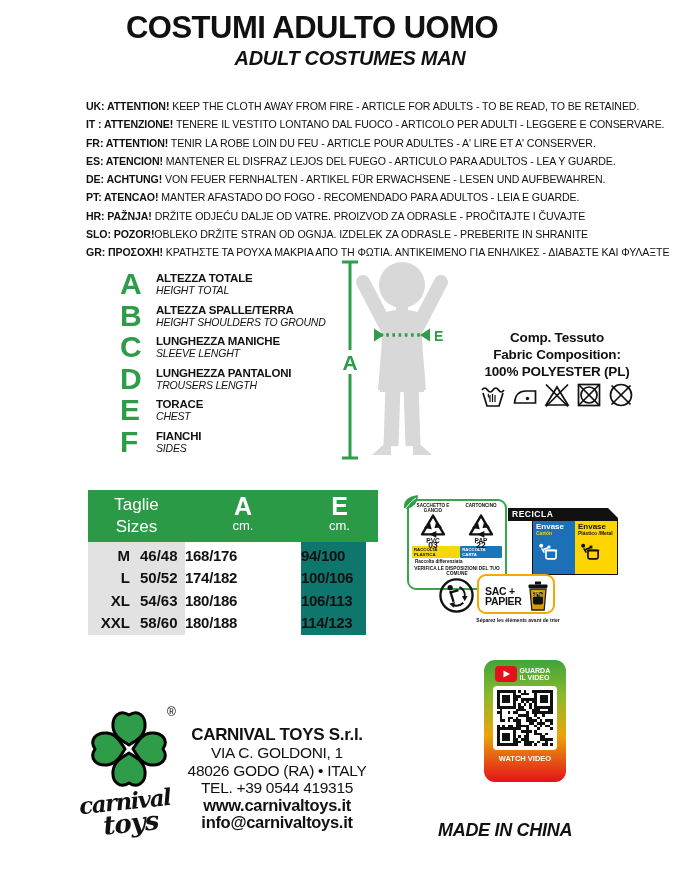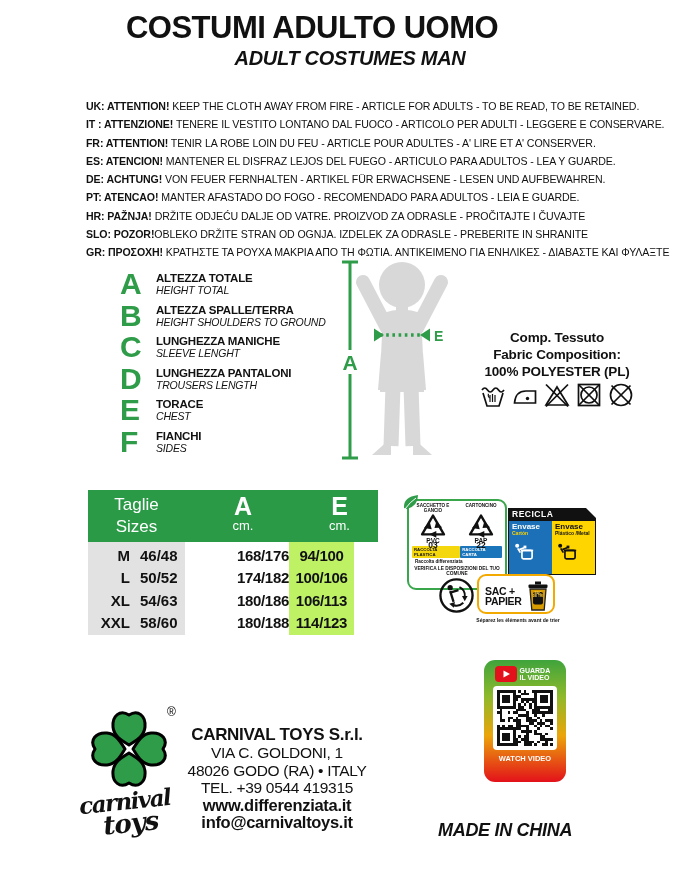--- a/index.html
+++ b/index.html
@@ -34,22 +34,22 @@
   
   .size-table{left:88px;top:490px;width:290px;}
   .st-header{display:flex;background:#2A9A47;color:#fff;height:52px;}
   .st-h1{width:97px;text-align:center;font-size:17px;line-height:22px;padding-top:4px;}
   .st-h2{width:116px;text-align:center;}
   .st-h3{width:77px;text-align:center;}
   .st-letter{font-size:25px;font-weight:800;line-height:26px;padding-top:3px;}
   .st-unit{font-size:13px;line-height:14px;}
   .st-body{display:flex;}
   .st-c1{width:97px;background:#E2E2E2;}
-  .st-c2{width:104px;background:#fff;text-align:right;}
-  .st-c3{width:65px;background:#bef264;text-align:center;}
+  .st-c2{width:116px;background:#fff;text-align:left;}
+  .st-c3{width:65px;background:#0f766e;}
   .st-row{height:22.4px;line-height:22.4px;font-size:15px;font-weight:800;letter-spacing:-.3px;}
   .st-size-row{display:flex;height:22.4px;line-height:22.4px;font-size:15px;font-weight:800;}
   .st-size-label{width:42px;text-align:right;}
   .st-size-val{padding-left:10px;}
   .st-body-wrap{padding-top:3px;background:transparent;}
 
   
   .sort-box{left:407px;top:499px;width:96px;height:87px;border:2.5px solid #3AA64C;
             border-radius:9px;background:#fff;}
   .sort-cols{display:flex;justify-content:space-around;padding-top:2px;}
@@ -61,26 +61,26 @@
   .sort-mat{font-size:6.5px;font-weight:800;margin-top:-1px;}
   .chips{display:flex;justify-content:space-around;margin-top:2px;padding:0 3px;}
   .chip{font-size:4.3px;font-weight:800;padding:1px 2px;border-radius:1px;}
   .chip-yellow{background:#F5D70E;color:#111;}
   .chip-blue{background:#1B75BB;color:#fff;}
   .sort-note1{font-size:4.6px;font-weight:800;padding-left:6px;margin-top:1px;}
   .sort-note2{font-size:4.8px;font-weight:700;text-align:center;margin-top:2px;}
   .leaf{position:absolute;left:-9px;top:-9px;}
 
   
-  .recicla{left:508px;top:508px;width:88px;height:67px;}
+  .recicla{left:508px;top:508px;width:110px;height:67px;}
   .recicla-header{position:relative;background:#111;color:#fff;height:13px;line-height:13px;
                   font-size:8.5px;font-weight:800;padding-left:4px;letter-spacing:.5px;}
   .fold{position:absolute;right:0;top:0;width:0;height:0;
         border-top:10px solid #fff;border-left:10px solid transparent;}
-  .recicla-panels{display:flex;height:54px;border:1px solid #111;border-top:none;box-sizing:border-box;}
+  .recicla-panels{display:flex;height:54px;border:1px solid #111;border-top:none;box-sizing:border-box;margin-left:24px;}
   .panel{width:50%;padding:2px 3px;box-sizing:border-box;}
   .panel-blue{background:#1C70B8;color:#fff;}
   .panel-yellow{background:#FFD500;color:#111;}
   .panel-title{font-size:8px;font-weight:800;line-height:8px;}
   .panel-sub{font-size:5px;font-weight:700;line-height:5.5px;height:11px;}
   .panel-blue .panel-sub{color:#FFD500;}
 
   
   .triman{left:438px;top:577px;}
   .sacbox{left:477px;top:574px;width:78px;height:40px;border:2.5px solid #F2A900;
@@ -888,17 +888,17 @@
 <div class="abs logo-script">
   <div class="logo-line1">carnival</div>
   <div class="logo-line2">toys</div>
 </div>
 
 <div class="abs address">
   <div class="addr-name">CARNIVAL TOYS S.r.l.</div>
   <div class="addr-line">VIA C. GOLDONI, 1</div>
   <div class="addr-line">48026 GODO (RA) • ITALY</div>
   <div class="addr-line">TEL. +39 0544 419315</div>
-  <div class="addr-bold">www.differenziata.it</div>
+  <div class="addr-bold">www.carnivaltoys.it</div>
   <div class="addr-bold">info@carnivaltoys.it</div>
 </div>
 
 <div class="abs made-in">MADE IN CHINA</div>
 
 </body></html>

